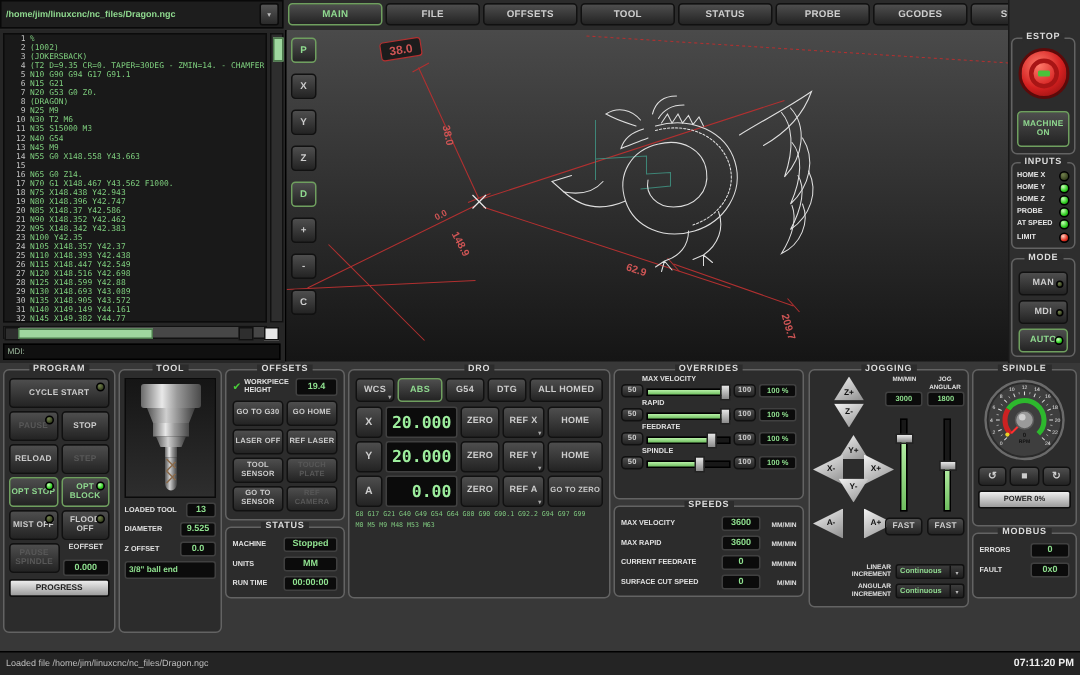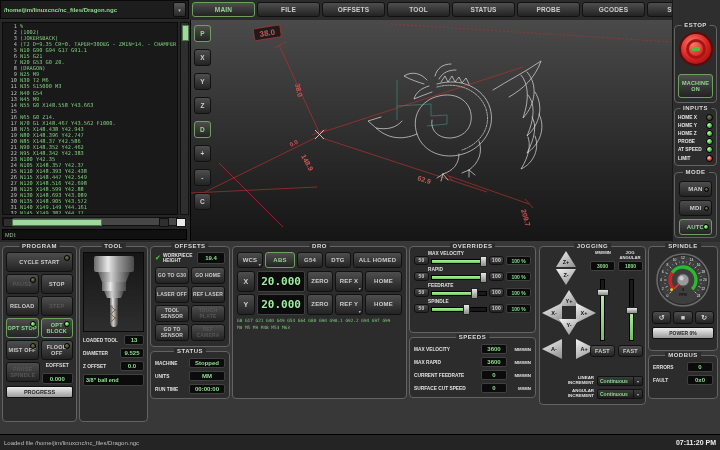--- a/index.html
+++ b/index.html
@@ -648,20 +648,30 @@
     </div>
     <div class="drorow">
       <div class="btn axis">Y</div>
       <div class="val dval">20.000</div>
       <div class="btn" style="width:26px">ZERO</div>
       <div class="btn" style="width:28px">
           <span>REF Y</span>
           <span class="arr"></span>
         </div>
       <div class="btn" style="flex:1">HOME</div>
+    </div>
+    <div class="drorow">
+      <div class="btn axis">A</div>
+      <div class="val dval">0.00</div>
+      <div class="btn" style="width:26px">ZERO</div>
+      <div class="btn" style="width:28px">
+          <span>REF A</span>
+          <span class="arr"></span>
+        </div>
+      <div class="btn" style="flex:1;font-size:5px">GO TO ZERO</div>
     </div>
     <div class="droft">G8 G17 G21 G40 G49 G54 G64 G80 G90 G90.1 G92.2 G94 G97 G99</div>
     <div class="droft">M0 M5 M9 M48 M53 M63</div>
   </div>
 
   <div class="grp" id="ovrgrp">
     <span class="ttl">OVERRIDES</span>
     <div class="ovr">
       <div class="lbl">MAX VELOCITY</div>
       <div class="row">

